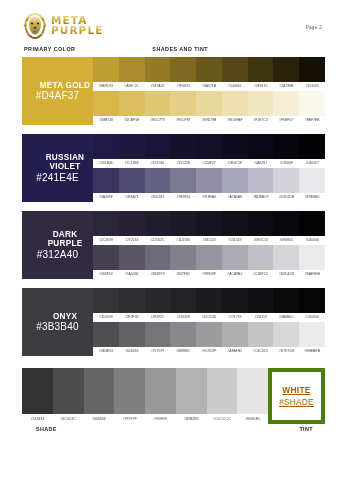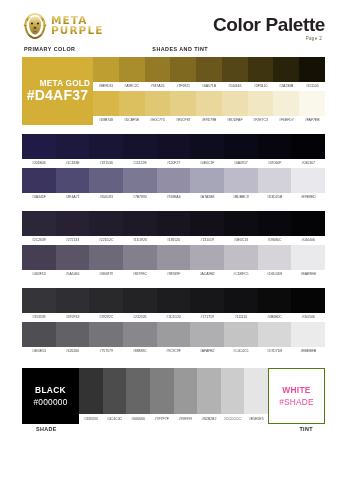--- a/index.html
+++ b/index.html
@@ -34,21 +34,21 @@
 
   
   .rows { margin:0 14px 0 22px; display:flex; flex-direction:column; gap:9px; }
   .prow { display:flex; height:68px; }
   .swatch-main {
     width:71px; flex:0 0 71px;
     display:flex; flex-direction:column; align-items:center; justify-content:center;
     text-align:center; line-height:1.12;
   }
   .swatch-main .nm { font-size:8.2px; font-weight:700; letter-spacing:.25px;padding-left:15px; }
-  .swatch-main .hx { font-size:14px; font-weight:700; letter-spacing:.2px; margin-top:0; }
+  .swatch-main .hx { font-size:10px; font-weight:400; letter-spacing:.2px; margin-top:0; }
   .ramps { flex:1; display:flex; flex-direction:column; }
   .ramp { flex:1; display:flex; position:relative; }
   .cell { flex:1; position:relative; display:flex; flex-direction:column; }
   .chip { flex:1; }
   .lbl { height:9px; line-height:9px; text-align:center;
          font-size:3.5px; letter-spacing:-0.05px; color:#4a4a4a;
          font-family:"Liberation Sans", sans-serif; background:#ffffff; }
   .ramp.shade .cell .lbl { order:2; }
   .ramp.tint  .cell .chip { order:1; }
   .ramp.tint  .cell .lbl  { order:2; }
@@ -57,21 +57,21 @@
   .bwwrap { margin:12px 14px 0 22px; }
   .bwrow { display:flex; height:56px; }
   .bw-end {
     width:57px; flex:0 0 57px;
     display:flex; flex-direction:column; align-items:center; justify-content:center;
     text-align:center; line-height:1.2;
   }
   .bw-end .nm { font-size:8.4px; font-weight:700; letter-spacing:.3px; }
   .bw-end .hx { font-size:8.4px; font-weight:400; letter-spacing:.2px; margin-top:1px; }
   .bw-black { background:#000000; color:#ffffff; }
-  .bw-white { background:#ffffff; color:#ec4899; border:1px solid #4d7c0f; }
+  .bw-white { background:#ffffff; color:#a16207; border:4px solid #4d7c0f;text-decoration:underline; }
   .graywrap { flex:1; display:flex; flex-direction:column; }
   .grays { flex:1; display:flex; }
   .gcell { flex:1; display:flex; flex-direction:column; }
   .gchip { flex:1; }
   .glbl { height:10px; line-height:10px; text-align:center; font-size:3.6px;
           color:#4a4a4a; background:#ffffff; letter-spacing:-0.05px; }
   .endcaps { display:flex; height:12px; font-size:5.4px; font-weight:700;
              letter-spacing:.4px; color:#231f20; }
   .endcaps .sh { flex:1; text-align:left; padding-left:14px; padding-top:2px; }
   .endcaps .ti { flex:1; text-align:right; padding-right:12px; padding-top:2px; }
@@ -106,21 +106,20 @@
           <path d="M11 44 q5 5 9 3 q-6 -1 -8 -6 Z"></path>
           <path d="M41 44 q-5 5 -9 3 q6 -1 8 -6 Z"></path>
         </g>
       </svg>
       <div class="brandtext">
         <span>META</span>
         <span>PURPLE</span>
       </div>
     </div>
     <div class="titlewrap">
-      <div class="title">Color Palette</div>
       <div class="pagenum">Page 2</div>
     </div>
   </div>
 
   <div class="captions">
     <div class="cap primary">PRIMARY COLOR</div>
     <div class="cap shades">SHADES AND TINT</div>
   </div>
 
   <div class="rows" id="rows-container">
@@ -202,20 +201,24 @@
               <div class="lbl">#F6EFD7</div>
             </div>
             <div class="cell">
               <div class="chip" style="background: rgb(250, 247, 235);"></div>
               <div class="lbl">#FAF7EB</div>
             </div>
           </div>
         </div>
       </div>
       <div class="prow">
+        <div class="swatch-main" style="background: rgb(36, 30, 78); color: rgb(255, 255, 255);">
+          <div class="nm">RUSSIAN VIOLET</div>
+          <div class="hx">#241E4E</div>
+        </div>
         <div class="ramps">
           <div class="ramp shade">
             <div class="cell">
               <div class="chip" style="background: rgb(32, 27, 70);"></div>
               <div class="lbl">#201B46</div>
             </div>
             <div class="cell">
               <div class="chip" style="background: rgb(28, 24, 62);"></div>
               <div class="lbl">#1C183E</div>
             </div>
@@ -282,20 +285,24 @@
               <div class="lbl">#D3D2DB</div>
             </div>
             <div class="cell">
               <div class="chip" style="background: rgb(233, 232, 237);"></div>
               <div class="lbl">#E9E8ED</div>
             </div>
           </div>
         </div>
       </div>
       <div class="prow">
+        <div class="swatch-main" style="background: rgb(49, 42, 64); color: rgb(255, 255, 255);">
+          <div class="nm">DARK PURPLE</div>
+          <div class="hx">#312A40</div>
+        </div>
         <div class="ramps">
           <div class="ramp shade">
             <div class="cell">
               <div class="chip" style="background: rgb(44, 38, 57);"></div>
               <div class="lbl">#2C2639</div>
             </div>
             <div class="cell">
               <div class="chip" style="background: rgb(39, 33, 51);"></div>
               <div class="lbl">#272133</div>
             </div>
@@ -362,20 +369,24 @@
               <div class="lbl">#D6D4D8</div>
             </div>
             <div class="cell">
               <div class="chip" style="background: rgb(234, 233, 235);"></div>
               <div class="lbl">#EAE9EB</div>
             </div>
           </div>
         </div>
       </div>
       <div class="prow">
+        <div class="swatch-main" style="background: rgb(59, 59, 64); color: rgb(255, 255, 255);">
+          <div class="nm">ONYX</div>
+          <div class="hx">#3B3B40</div>
+        </div>
         <div class="ramps">
           <div class="ramp shade">
             <div class="cell">
               <div class="chip" style="background: rgb(53, 53, 57);"></div>
               <div class="lbl">#353539</div>
             </div>
             <div class="cell">
               <div class="chip" style="background: rgb(47, 47, 51);"></div>
               <div class="lbl">#2F2F33</div>
             </div>
@@ -445,24 +456,20 @@
               <div class="chip" style="background: rgb(235, 235, 235);"></div>
               <div class="lbl">#EBEBEB</div>
             </div>
           </div>
         </div>
       </div>
     </div>
 
   <div class="bwwrap">
     <div class="bwrow">
-      <div class="bw-end bw-black">
-        <div class="nm">BLACK</div>
-        <div class="hx">#000000</div>
-      </div>
       <div class="graywrap">
         <div class="grays" id="grays-container">
             <div class="gcell">
               <div class="gchip" style="background: rgb(51, 51, 51);"></div>
               <div class="glbl">#333333</div>
             </div>
             <div class="gcell">
               <div class="gchip" style="background: rgb(76, 76, 76);"></div>
               <div class="glbl">#4C4C4C</div>
             </div>

